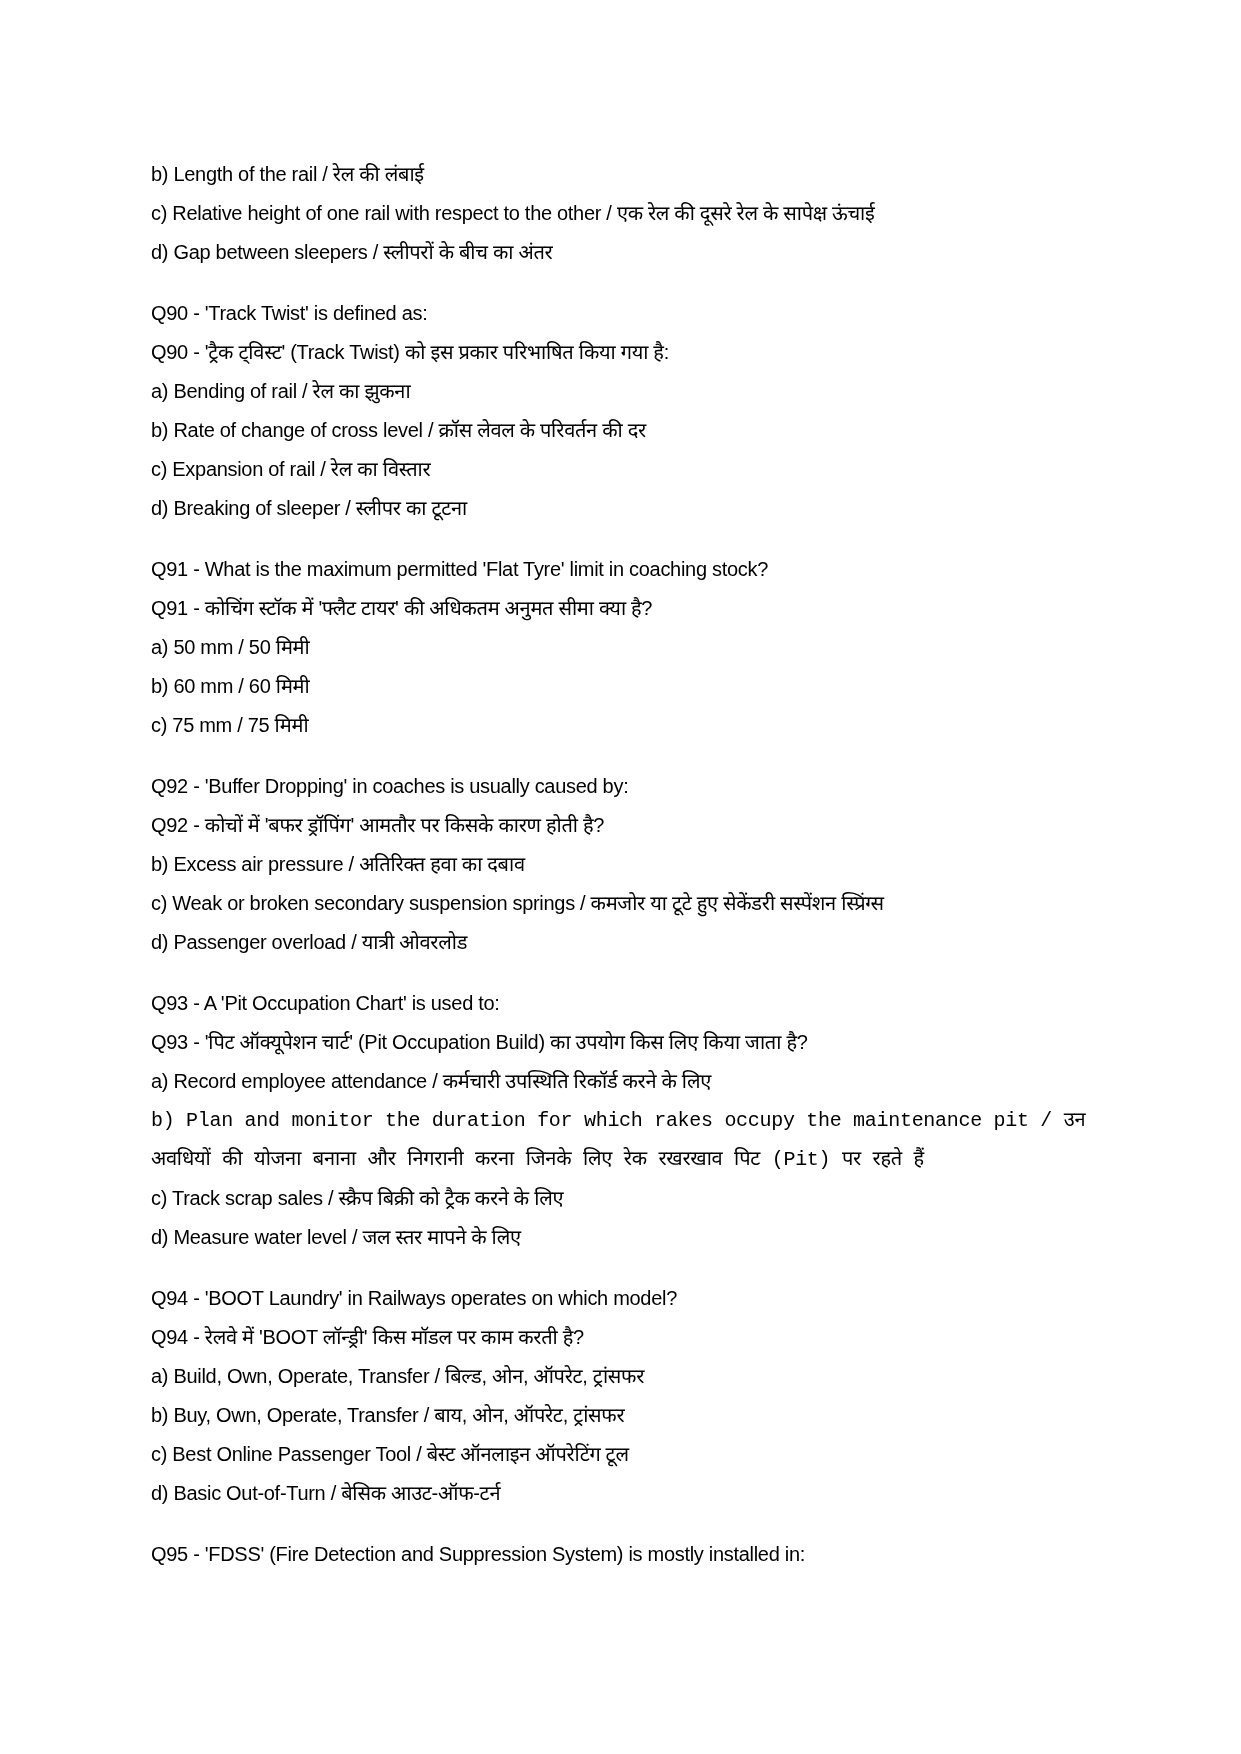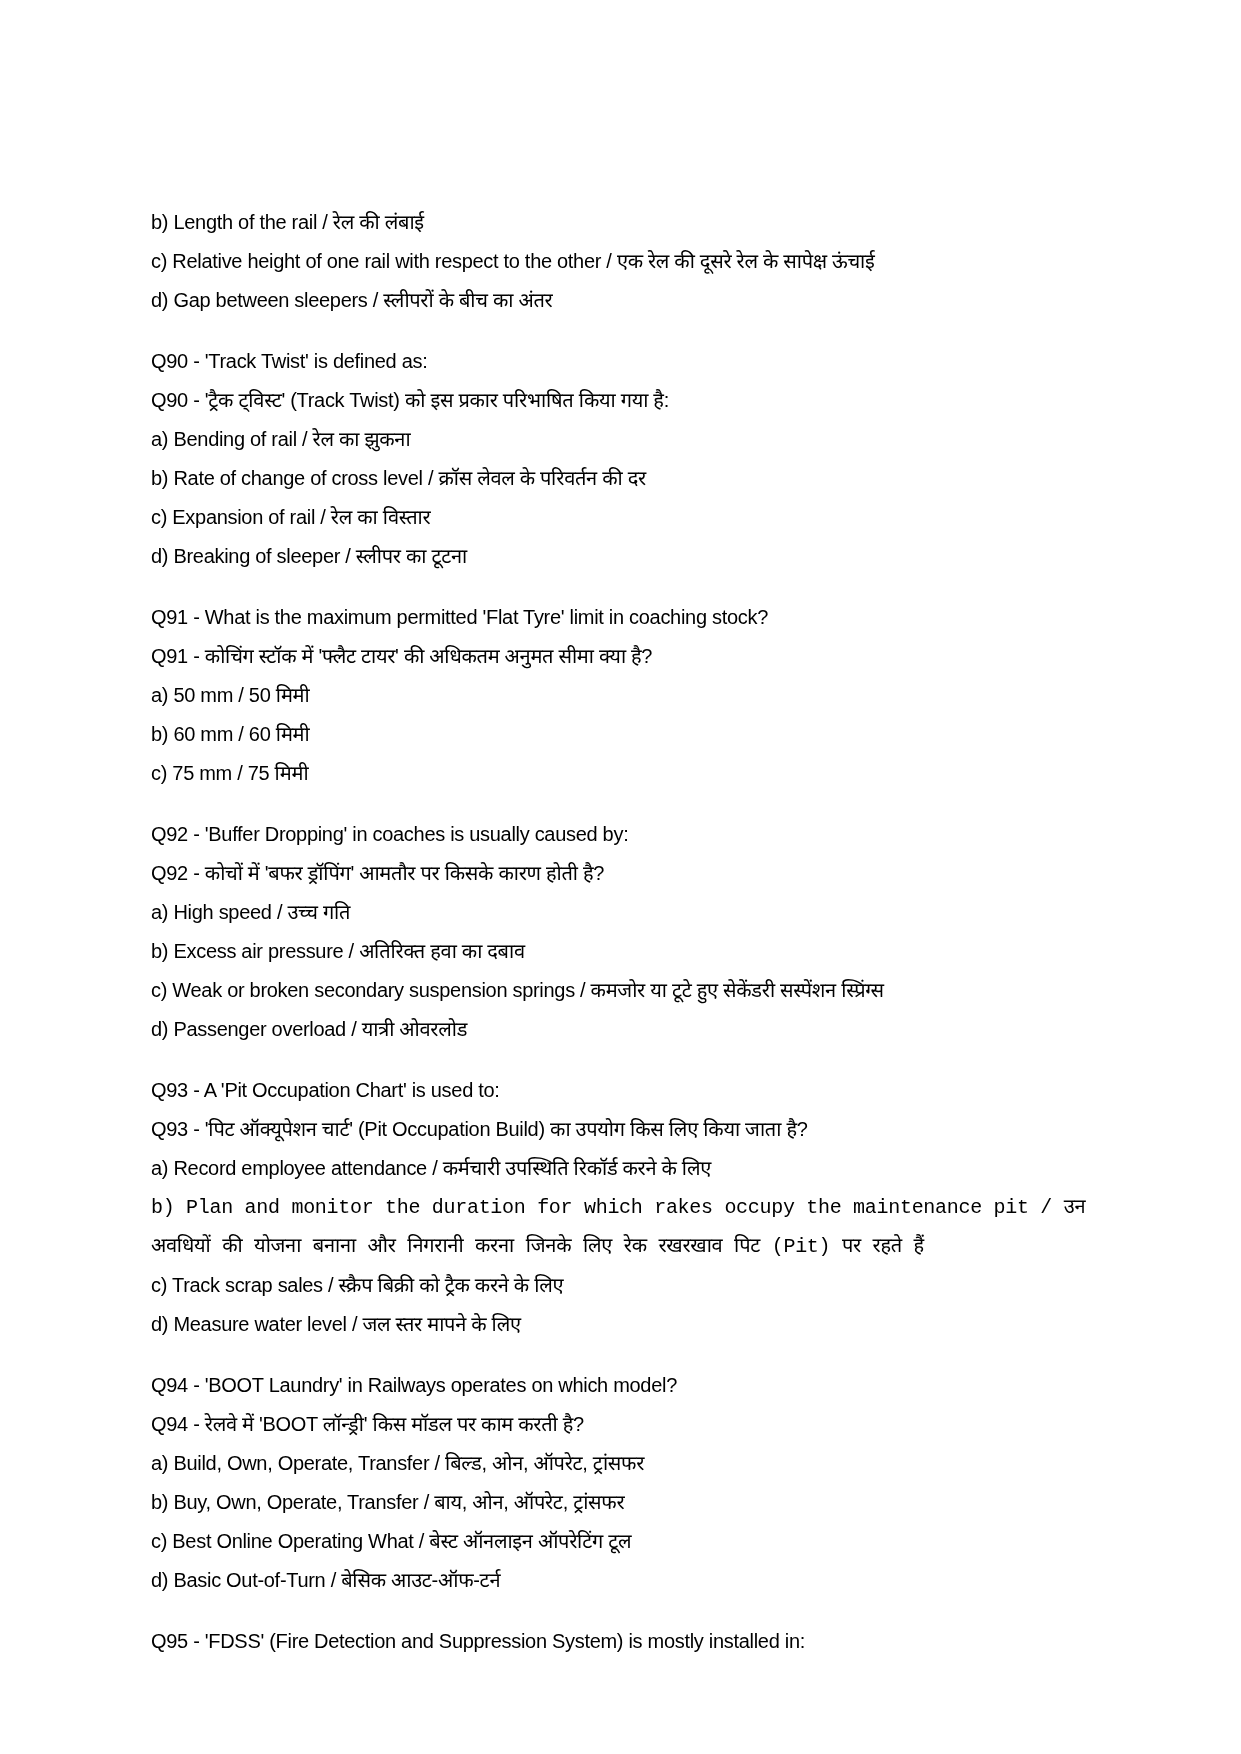--- a/index.html
+++ b/index.html
@@ -1,21 +1,21 @@
 <!DOCTYPE html>
 <html><head>
   <meta charset="utf-8">
   <style>
     html, body { margin: 0; padding: 0; background: #ffffff; }
     body {
       width: 1241px; height: 1754px; position: relative; overflow: hidden;
       font-family: "Liberation Sans", "DejaVu Sans", sans-serif;
       color: #000000;
     }
-    .page { position: absolute; left: 151px; top: 155px; width: 950px; margin-top: 48px; }
+    .page { position: absolute; left: 151px; top: 155px; width: 950px; }
     .line {
       font-size: 20px; line-height: 39px; height: 39px; white-space: nowrap;
       letter-spacing: -0.3px;
     }
     .q { font-weight: normal; }
     .gap { height: 22px; }
     .wrap { white-space: normal; height: auto; font-family: Liberation Mono, monospace; }
   </style>
 </head>
 <body>
@@ -43,21 +43,20 @@
     <div class="line q">Q91 - कोचिंग स्टॉक में 'फ्लैट टायर' की अधिकतम अनुमत सीमा क्या है?</div>
     <div class="line">a) 50 mm / 50 मिमी</div>
     <div class="line">b) 60 mm / 60 मिमी</div>
     <div class="line">c) 75 mm / 75 मिमी</div>
   </div>
   <div class="gap"></div>
 
   <div>
     <div class="line q">Q92 - 'Buffer Dropping' in coaches is usually caused by:</div>
     <div class="line q">Q92 - कोचों में 'बफर ड्रॉपिंग' आमतौर पर किसके कारण होती है?</div>
-    <div class="line">a) High speed / उच्च गति</div>
     <div class="line">b) Excess air pressure / अतिरिक्त हवा का दबाव</div>
     <div class="line">c) Weak or broken secondary suspension springs / कमजोर या टूटे हुए सेकेंडरी सस्पेंशन स्प्रिंग्स</div>
     <div class="line">d) Passenger overload / यात्री ओवरलोड</div>
   </div>
   <div class="gap"></div>
 
   <div>
     <div class="line q">Q93 - A 'Pit Occupation Chart' is used to:</div>
     <div class="line q">Q93 - 'पिट ऑक्यूपेशन चार्ट' (Pit Occupation Build) का उपयोग किस लिए किया जाता है?</div>
     <div class="line">a) Record employee attendance / कर्मचारी उपस्थिति रिकॉर्ड करने के लिए</div>
@@ -65,21 +64,21 @@
     <div class="line">c) Track scrap sales / स्क्रैप बिक्री को ट्रैक करने के लिए</div>
     <div class="line">d) Measure water level / जल स्तर मापने के लिए</div>
   </div>
   <div class="gap"></div>
 
   <div>
     <div class="line q">Q94 - 'BOOT Laundry' in Railways operates on which model?</div>
     <div class="line q">Q94 - रेलवे में 'BOOT लॉन्ड्री' किस मॉडल पर काम करती है?</div>
     <div class="line">a) Build, Own, Operate, Transfer / बिल्ड, ओन, ऑपरेट, ट्रांसफर</div>
     <div class="line">b) Buy, Own, Operate, Transfer / बाय, ओन, ऑपरेट, ट्रांसफर</div>
-    <div class="line">c) Best Online Operating What / बेस्ट ऑनलाइन ऑपरेटिंग टूल</div>
+    <div class="line">c) Best Online Passenger Tool / बेस्ट ऑनलाइन ऑपरेटिंग टूल</div>
     <div class="line">d) Basic Out-of-Turn / बेसिक आउट-ऑफ-टर्न</div>
   </div>
   <div class="gap"></div>
 
   <div>
     <div class="line q">Q95 - 'FDSS' (Fire Detection and Suppression System) is mostly installed in:</div>
   </div>
 </div>
 
 </body></html>

